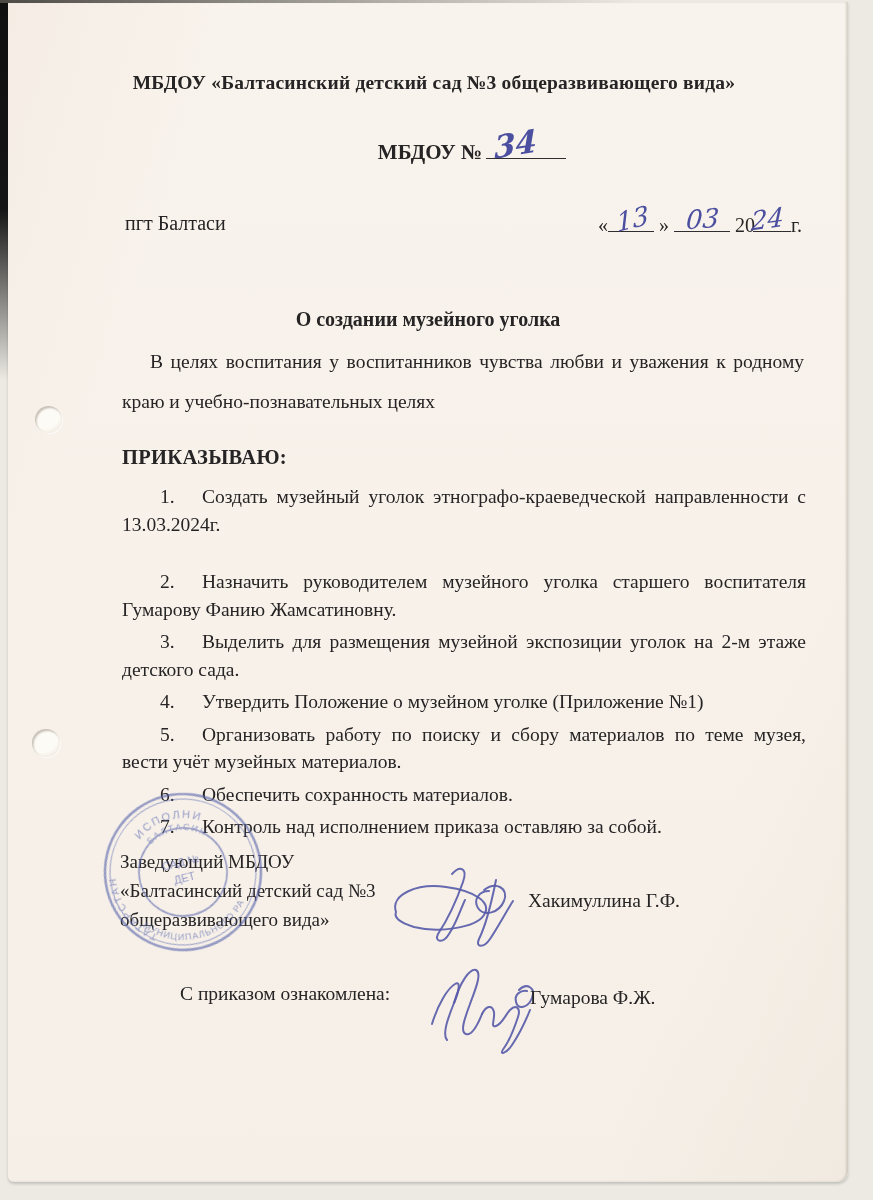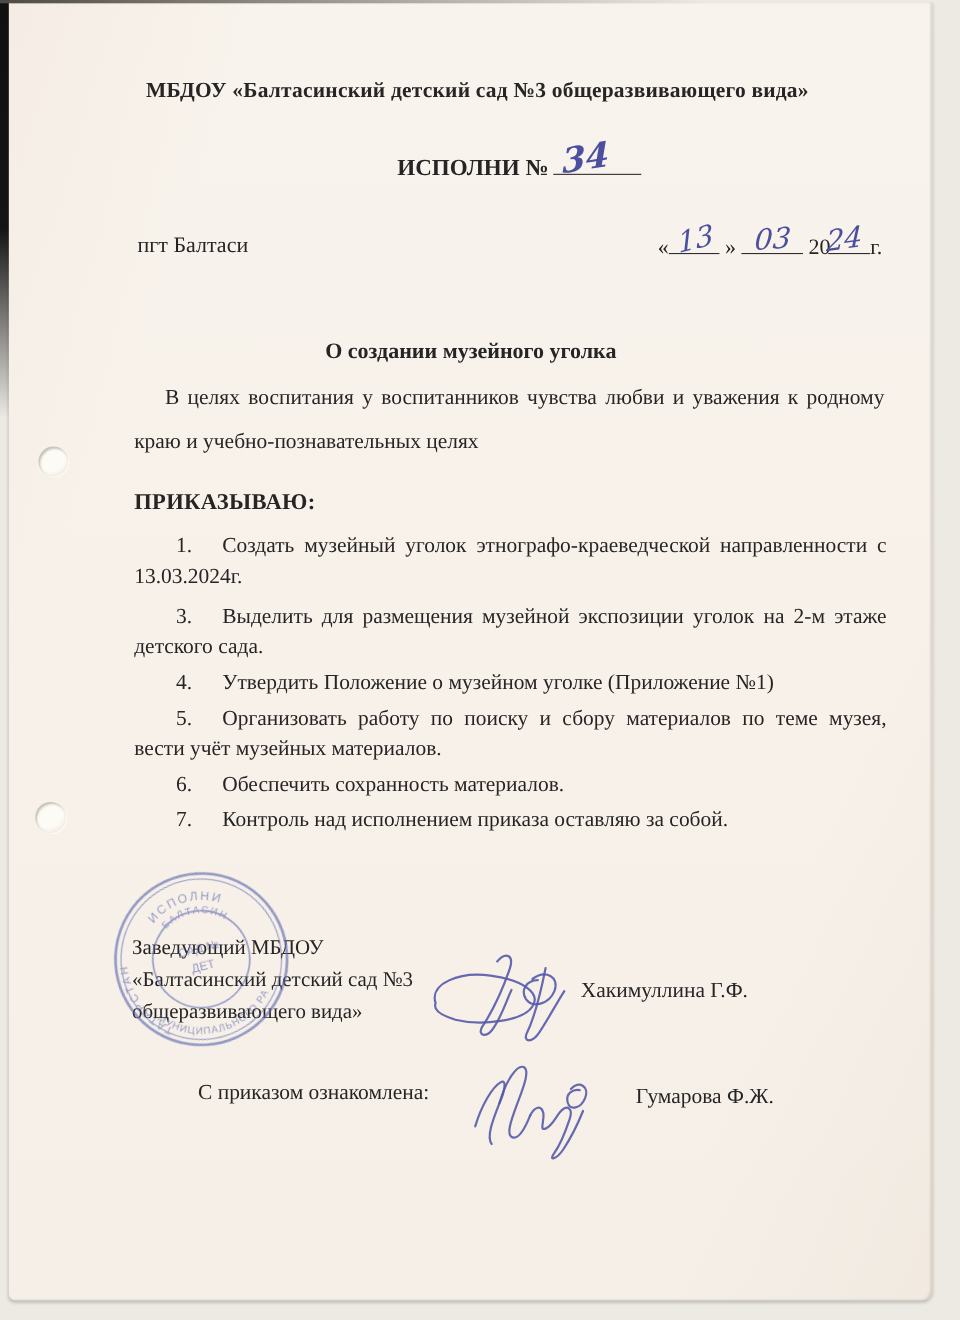--- a/index.html
+++ b/index.html
@@ -41,62 +41,63 @@
   .date-line{right:46px;top:212px;font-size:20px;white-space:nowrap;}
   .blank-day{width:46px;}  .blank-day .hand{font-size:26px;left:8px;bottom:-3px;transform:rotate(-14deg) skewX(-10deg);}
   .blank-mon{width:56px;}  .blank-mon .hand{font-size:26px;left:12px;bottom:-3px;transform:rotate(-4deg) skewX(-8deg);}
   .blank-yr{width:38px;margin-left:-2px;}   .blank-yr .hand{font-size:26px;left:-2px;bottom:-3px;transform:rotate(-8deg) skewX(-10deg);}
   .subject{top:274px;font-weight:bold;font-size:20px;margin-top:32px;}
   .preamble{left:114px;top:340px;width:682px;font-size:19.5px;line-height:40px;
     text-indent:28px;text-align:justify;}
   .decree{left:114px;top:444px;font-weight:bold;font-size:20.5px;letter-spacing:.3px;}
   .items{left:114px;top:481px;width:684px;font-size:19.5px;}
   .items p{margin:0 0 5px 0;line-height:27.5px;text-align:justify;}
-  .items p.gap{margin-bottom:9px;font-family:Liberation Serif, serif;}
+  .items p.gap{margin-bottom:30px;font-family:Liberation Serif, serif;}
   .items .num{display:inline-block;margin-left:38px;min-width:42px;}
   .sign-title{left:112px;top:845px;font-size:19px;line-height:29px;}
   .director-name{left:520px;top:888px;font-size:19.5px;}
   .ack-label{left:172px;top:981px;font-size:19.5px;}
-  .ack-name{left:522px;top:985px;font-size:19.5px;margin-left:48px;}
+  .ack-name{left:522px;top:985px;font-size:19.5px;}
   svg.sig{position:absolute;overflow:visible;}
   .sig path{fill:none;stroke:#565aa8;stroke-width:2;stroke-linecap:round;opacity:.9;}
   .stamp{left:87px;top:782px;width:176px;height:176px;opacity:.62;
     transform:rotate(-14deg);filter:blur(.3px);pointer-events:none;}
   .stamp circle{fill:none;stroke:#5b67ae;}
   .stamp text{fill:#5b67ae;font-family:"Liberation Sans",sans-serif;}
 </style>
 </head>
 <body>
 
 <div class="scan">
   <div class="sheet">
 
     <div class="hole" style="left:27px;top:404px;width:27px;height:27px;"></div>
     <div class="hole" style="left:24px;top:727px;width:28px;height:28px;"></div>
 
     <div class="abs center org-name">МБДОУ «Балтасинский детский сад №3 общеразвивающего вида»</div>
 
     <div class="abs center order-line">
-      <span>ИСПОЛНИ №</span><span class="blank order-num"><span class="hand">34</span></span>
+      <span>МБДОУ №</span><span class="blank order-num"><span class="hand">34</span></span>
     </div>
 
     <div class="abs place">пгт Балтаси</div>
 
     <div class="abs date-line">
       <span>«</span><span class="blank blank-day"><span class="hand">13</span></span> <span>»</span> <span class="blank blank-mon"><span class="hand">03</span></span> <span>20</span><span class="blank blank-yr"><span class="hand">24</span></span><span>г.</span>
     </div>
 
     <div class="abs center subject">О создании музейного уголка</div>
 
     <div class="abs preamble">В целях воспитания у воспитанников чувства любви и уважения к родному краю и учебно-познавательных целях</div>
 
     <div class="abs decree">ПРИКАЗЫВАЮ:</div>
 
     <div class="abs items">
       <p class="gap"><span class="num">1.</span><span>Создать  музейный уголок этнографо-краеведческой направленности с 13.03.2024г.</span></p>
+      <p><span class="num">2.</span><span>Назначить руководителем музейного уголка старшего воспитателя Гумарову Фанию Жамсатиновну.</span></p>
       <p><span class="num">3.</span><span>Выделить для размещения музейной экспозиции уголок  на 2-м этаже детского сада.</span></p>
       <p><span class="num">4.</span><span>Утвердить Положение о музейном уголке (Приложение №1)</span></p>
       <p><span class="num">5.</span><span>Организовать работу по поиску и сбору материалов по теме музея, вести учёт музейных материалов.</span></p>
       <p><span class="num">6.</span><span>Обеспечить сохранность материалов.</span></p>
       <p><span class="num">7.</span><span>Контроль над исполнением приказа оставляю за собой.</span></p>
     </div>
 
     <div class="abs sign-title">
       <div>Заведующий МБДОУ</div>
       <div>«Балтасинский детский сад №3</div>

